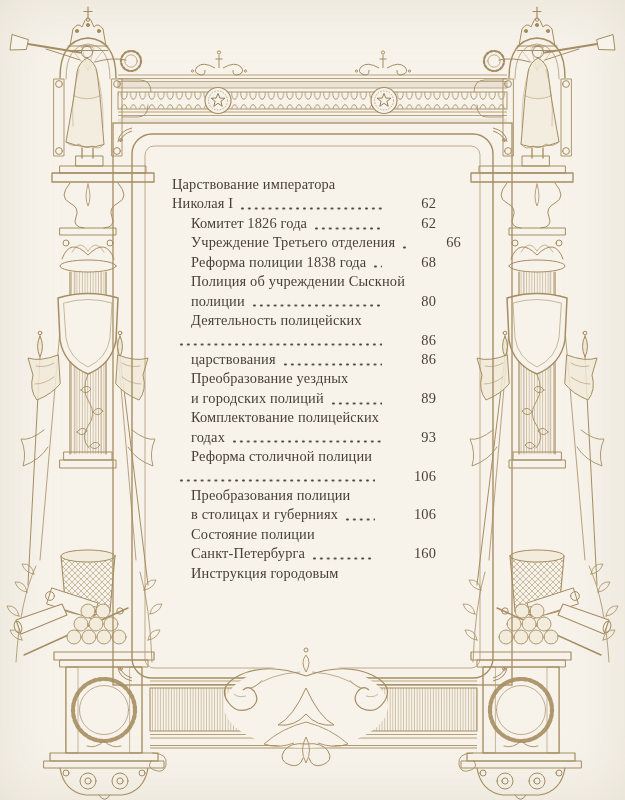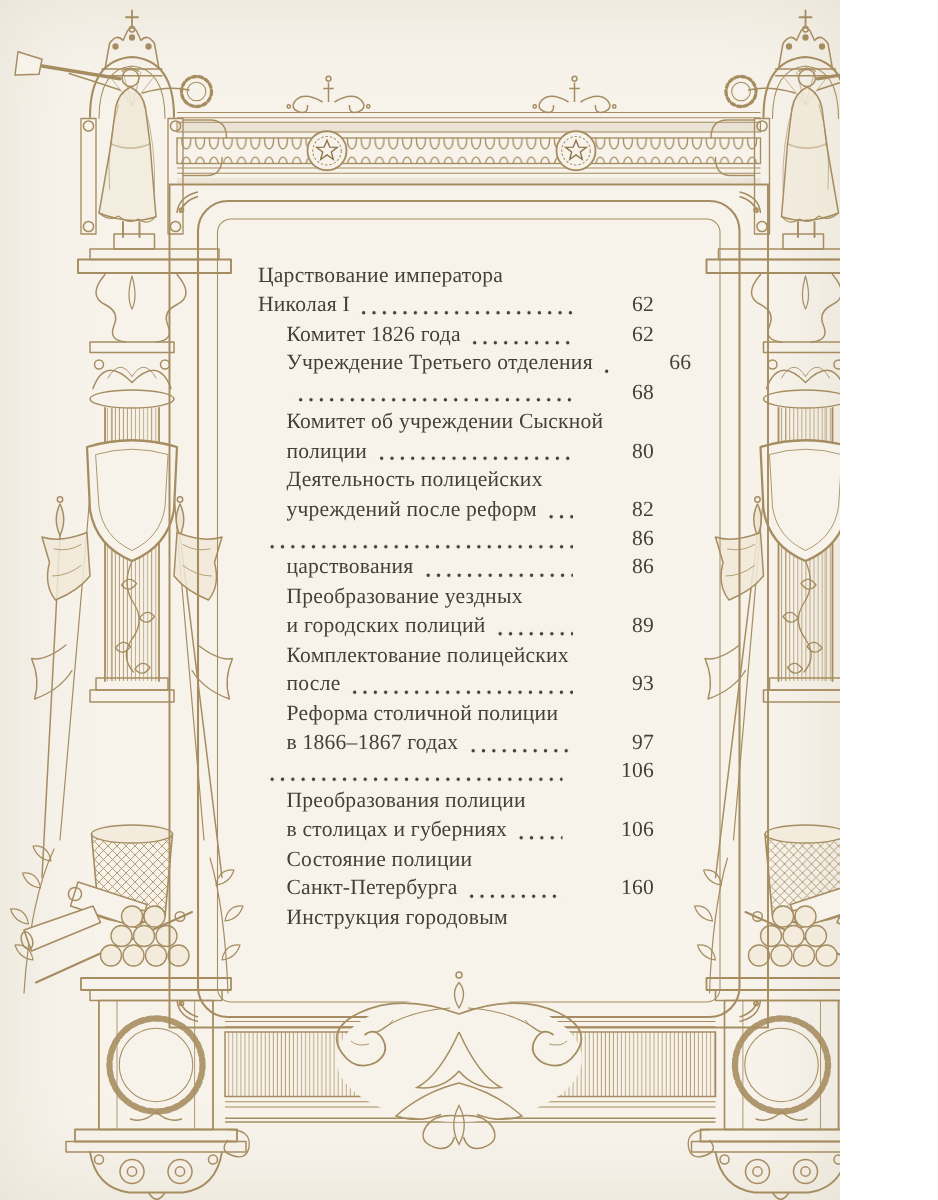--- a/index.html
+++ b/index.html
@@ -4,21 +4,21 @@
 <style>
   :root{
     --paper:#f7f3eb;
     --ink:#a68d61;
     --ink-dark:#8a7145;
     --text:#473f35;
   }
   html,body{margin:0;padding:0;}
   body{width:625px;height:800px;background:#fff;font-family:"Liberation Serif","DejaVu Serif",serif;}
   .page{
-    position:relative;width:560px;height:800px;overflow:hidden;
+    position:relative;width:625px;height:800px;overflow:hidden;
     background:var(--paper);
     box-shadow:inset 0 0 60px rgba(190,178,152,.28);
   }
   svg.frame{position:absolute;left:0;top:0;width:625px;height:800px;display:block;}
   .toc{
     position:absolute;left:172px;top:176px;width:264px;
     color:var(--text);
   }
   .row{
     display:flex;align-items:baseline;height:19.45px;
@@ -291,39 +291,35 @@
         <span class="t">Комитет 1826 года</span>
         <span class="leader"></span>
         <span class="pg">62</span>
       </div>
       <div class="row ind">
         <span class="t">Учреждение Третьего отделения</span>
         <span class="leader"></span>
         <span class="pg">66</span>
       </div>
       <div class="row ind">
+        <span class="t">Реформа полиции 1838 года</span>
         <span class="leader"></span>
         <span class="pg">68</span>
       </div>
       <div class="row ind">
-        <span class="t">Комитет об учреждении Сыскной</span>
+        <span class="t">Полиция об учреждении Сыскной</span>
       </div>
       <div class="row ind">
         <span class="t">полиции</span>
         <span class="leader"></span>
         <span class="pg">80</span>
       </div>
       <div class="row ind">
         <span class="t">Деятельность полицейских</span>
       </div>
-      <div class="row ind">
-        <span class="t">учреждений после реформ</span>
-        <span class="leader"></span>
-        <span class="pg">82</span>
-      </div>
       <div class="row">
         <span class="leader"></span>
         <span class="pg">86</span>
       </div>
       <div class="row ind">
         <span class="t">царствования</span>
         <span class="leader"></span>
         <span class="pg">86</span>
       </div>
       <div class="row ind">
@@ -331,32 +327,27 @@
       </div>
       <div class="row ind">
         <span class="t">и городских полиций</span>
         <span class="leader"></span>
         <span class="pg">89</span>
       </div>
       <div class="row ind">
         <span class="t">Комплектование полицейских</span>
       </div>
       <div class="row ind">
-        <span class="t">после</span>
+        <span class="t">годах</span>
         <span class="leader"></span>
         <span class="pg">93</span>
       </div>
       <div class="row ind">
         <span class="t">Реформа столичной полиции</span>
       </div>
-      <div class="row ind">
-        <span class="t">в 1866–1867 годах</span>
-        <span class="leader"></span>
-        <span class="pg">97</span>
-      </div>
       <div class="row">
         <span class="leader"></span>
         <span class="pg">106</span>
       </div>
       <div class="row ind">
         <span class="t">Преобразования полиции</span>
       </div>
       <div class="row ind">
         <span class="t">в столицах и губерниях</span>
         <span class="leader"></span>

